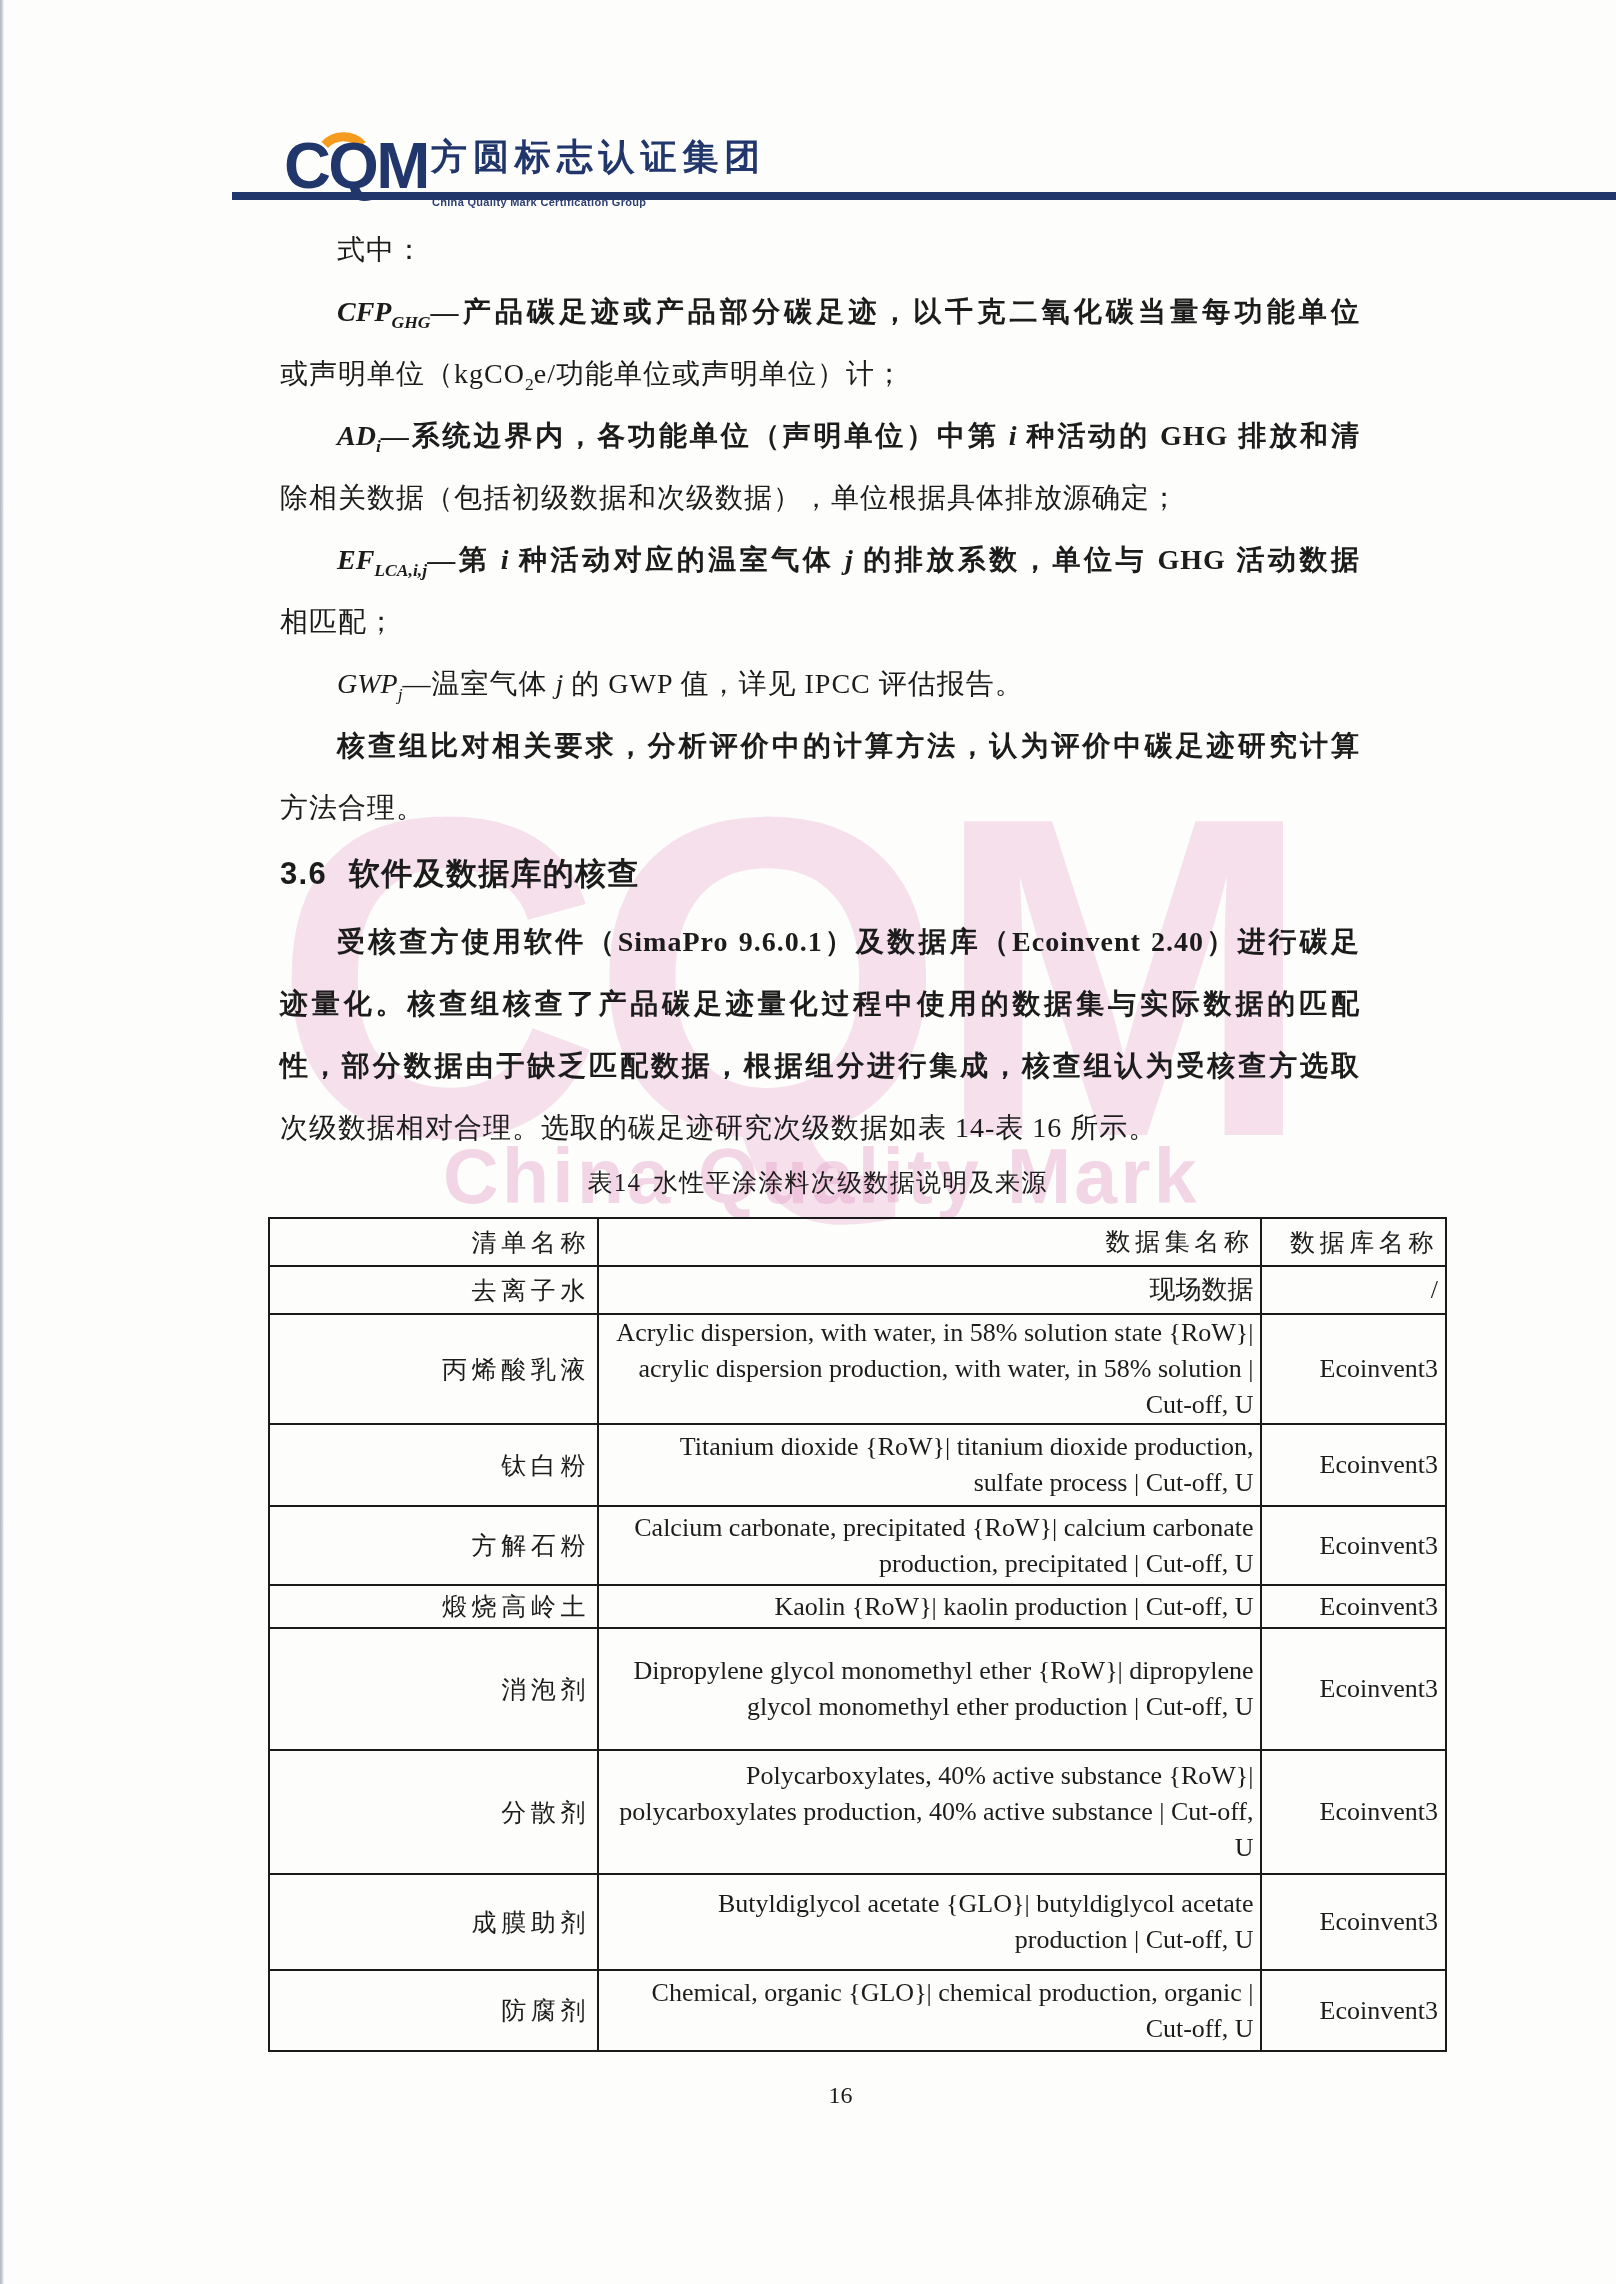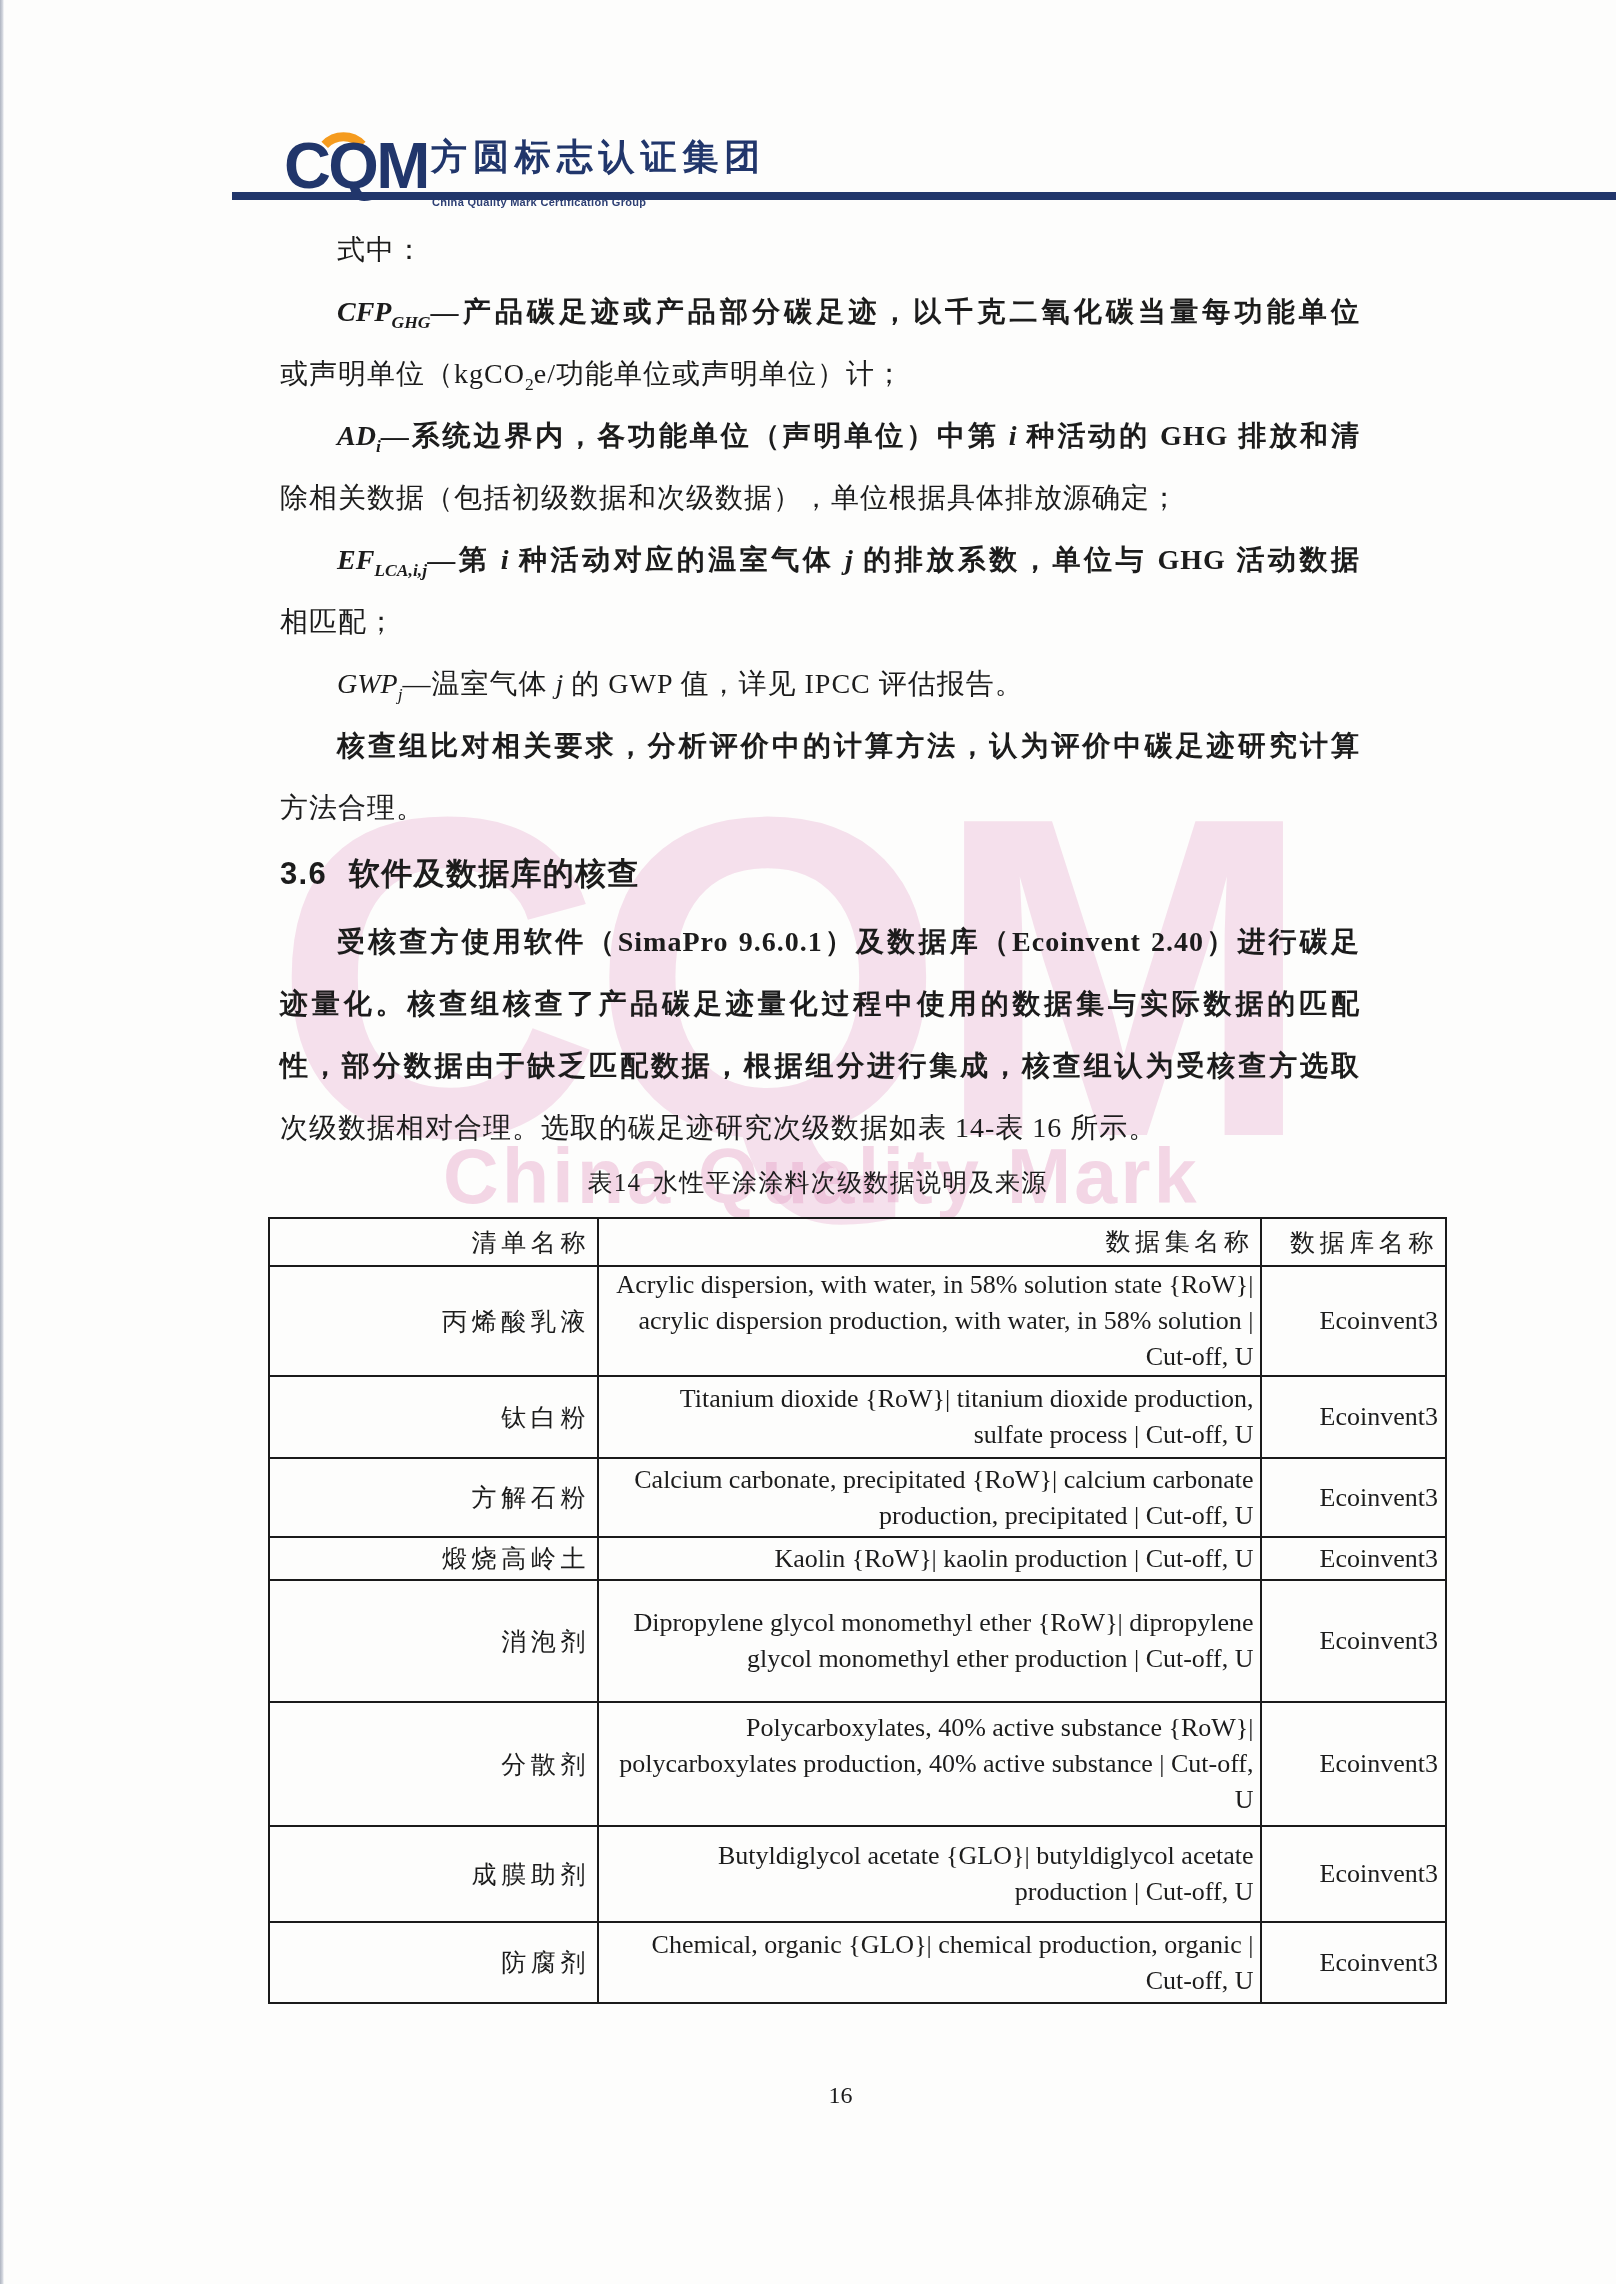--- a/index.html
+++ b/index.html
@@ -122,20 +122,25 @@
 
   <table class="dtable">
     <thead>
       <tr>
         <th class="col-name">清单名称</th>
         <th class="col-dataset">数据集名称</th>
         <th class="col-database">数据库名称</th>
       </tr>
     </thead>
     <tbody>
+        <tr style="height: 48px;">
+          <td class="col-name">去离子水</td>
+          <td class="col-dataset">现场数据</td>
+          <td class="col-database">/</td>
+        </tr>
         <tr style="height: 109px;">
           <td class="col-name">丙烯酸乳液</td>
           <td class="col-dataset">Acrylic dispersion, with water, in 58% solution state {RoW}| acrylic dispersion production, with water, in 58% solution | Cut-off, U</td>
           <td class="col-database">Ecoinvent3</td>
         </tr>
         <tr style="height: 82px;">
           <td class="col-name">钛白粉</td>
           <td class="col-dataset">Titanium dioxide {RoW}| titanium dioxide production, sulfate process | Cut-off, U</td>
           <td class="col-database">Ecoinvent3</td>
         </tr>

